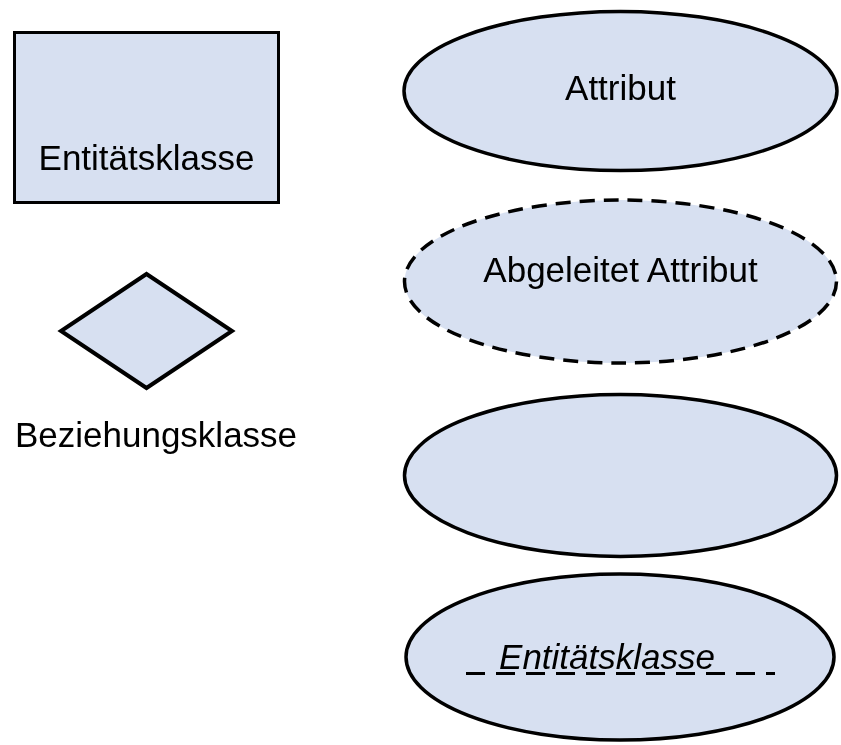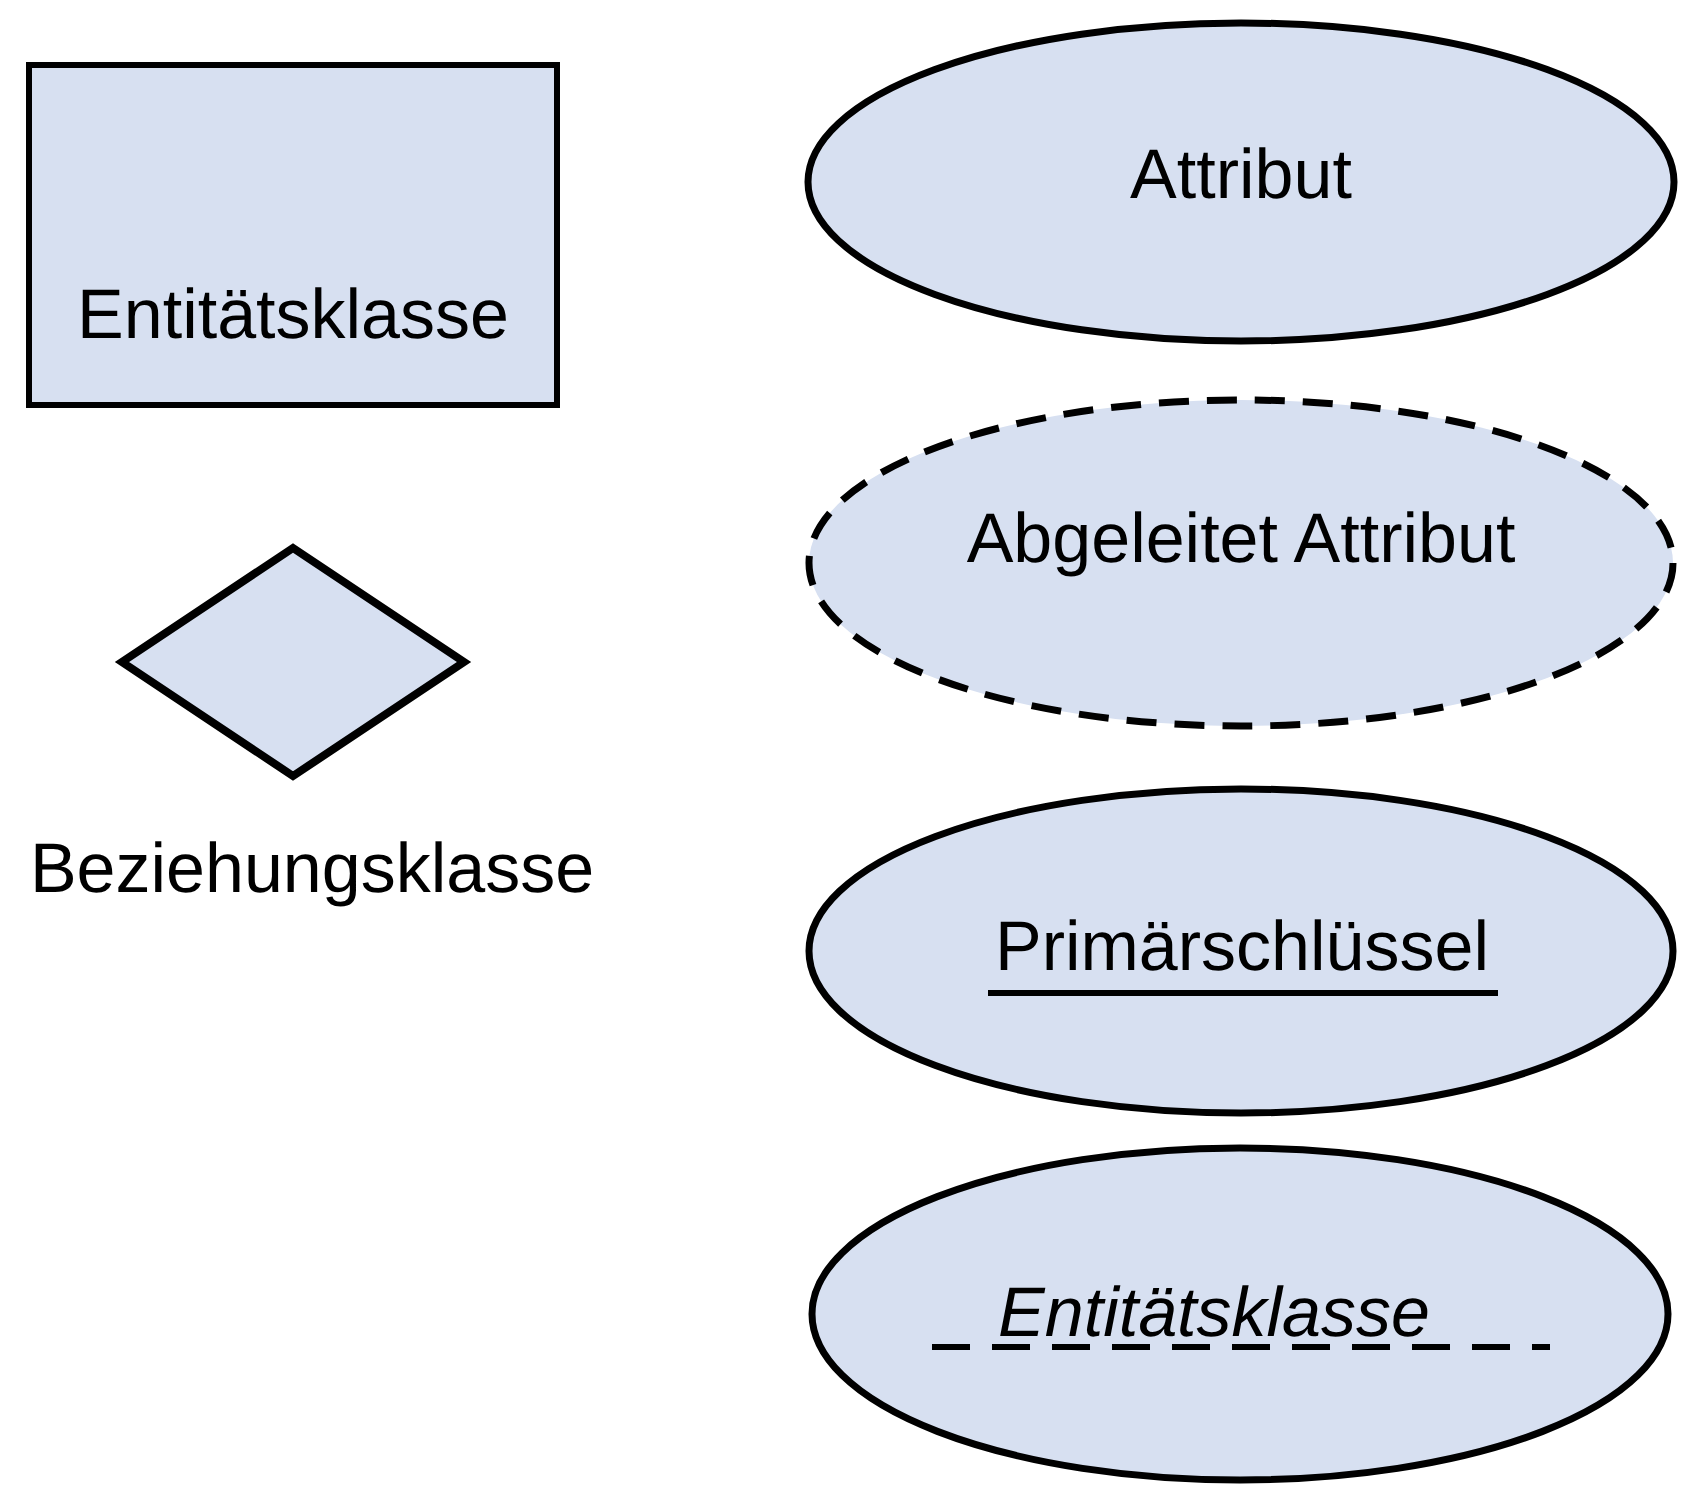--- a/index.html
+++ b/index.html
@@ -76,21 +76,18 @@
   </div>
 
   <div class="label lbl-abgeleitet">
     <span>Abgeleitet Attribut</span>
   </div>
 
   <div class="label lbl-beziehung">
     <span>Beziehungsklasse</span>
   </div>
 
-  <div class="label lbl-primaer">
-    <span class="underline-solid">Primärschlüssel</span>
-  </div>
 
   <div class="label lbl-fremd">
     <span class="italic-dashed">Entitätsklasse</span>
   </div>
 
 </div>
 
 </body></html>

